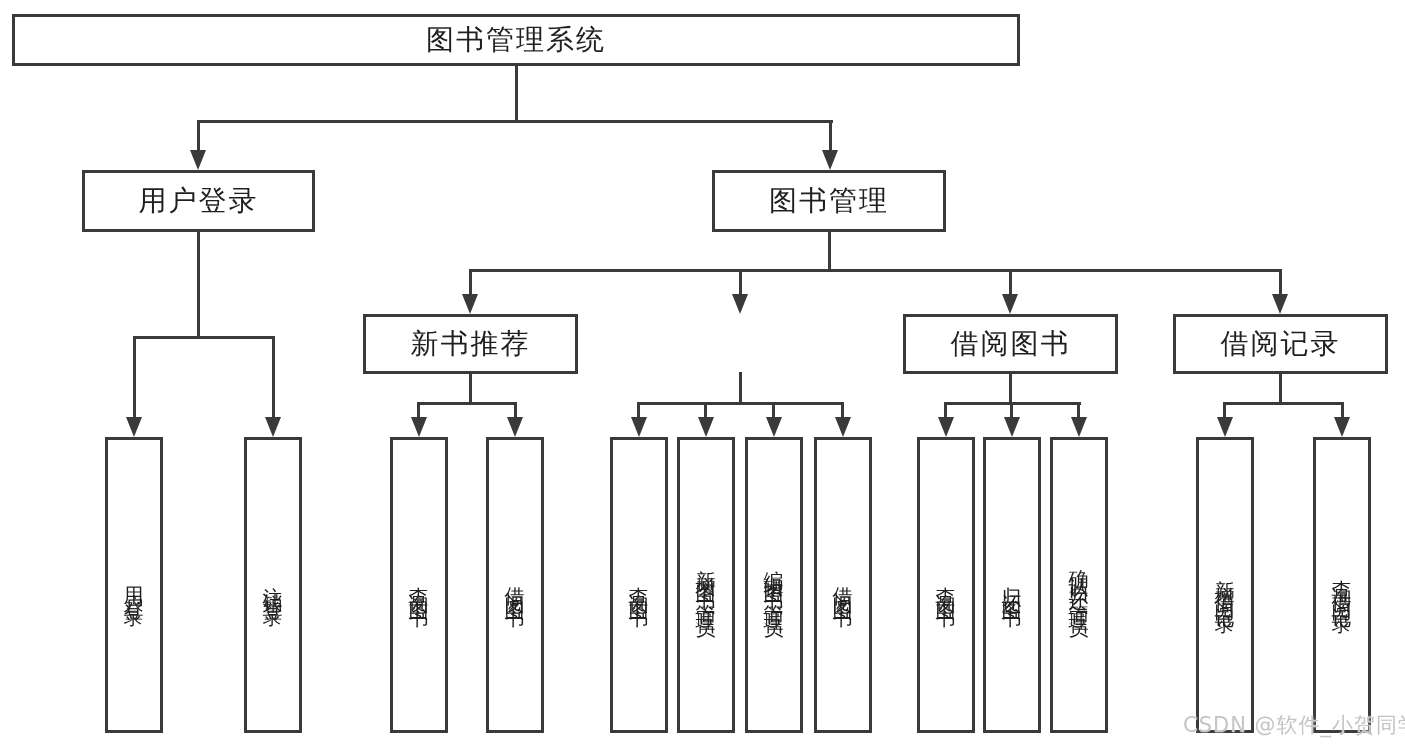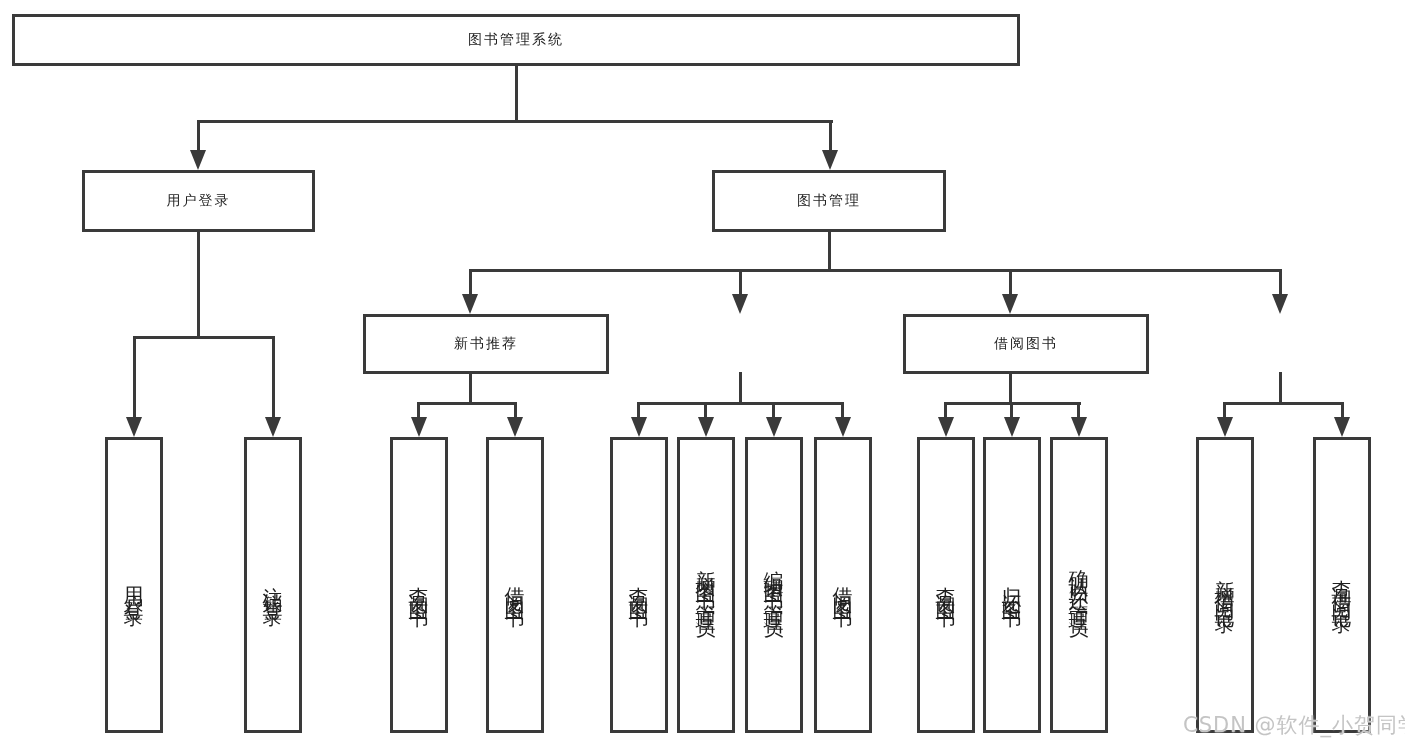--- a/index.html
+++ b/index.html
@@ -2,25 +2,25 @@
 <html style="--line: #3a3a3a; --ink: #1f1f1f;"><head>
 <meta charset="utf-8">
 <style>
   :root { --line:#3a3a3a; --ink:#1f1f1f; }
   html,body { margin:0; padding:0; background:#ffffff; }
   body { font-family:"DejaVu Sans","Liberation Sans",sans-serif; color:var(--ink); }
   .canvas { position:relative; width:1405px; height:747px; background:#ffffff; overflow:hidden; }
 
   .box { position:absolute; box-sizing:border-box; border:3px solid var(--line); background:#fff;
          display:flex; align-items:center; justify-content:center; text-align:center; }
-  .hlabel { font-size:14px; letter-spacing:2px; white-space:nowrap; }
+  .hlabel { font-size:28px; letter-spacing:2px; white-space:nowrap; }
   .root  { left:12px;  top:14px;  width:1008px; height:52px; }
   .lvl2a { left:82px;  top:170px; width:233px;  height:62px; }
   .lvl2b { left:712px; top:170px; width:234px;  height:62px; }
-  .lvl3  { top:314px; width:246px; height:60px; }
+  .lvl3  { top:314px; width:215px; height:60px; }
   .leaf  { top:437px; width:58px; height:296px; }
   .vtext { writing-mode:vertical-rl; text-orientation:mixed; font-size:20px; letter-spacing:7px; line-height:1; }
 
   .hline, .vline { position:absolute; background:var(--line); }
   .hline { height:3px; }
   .vline { width:3px; }
   .arrow { position:absolute; width:0; height:0;
            border-left:8px solid transparent; border-right:8px solid transparent;
            border-top:20px solid var(--line); }
 
@@ -67,20 +67,23 @@
   <div class="arrow" style="left:462px;top:294px"></div>
   <div class="arrow" style="left:732px;top:294px"></div>
   <div class="arrow" style="left:1002px;top:294px"></div>
   <div class="arrow" style="left:1272px;top:294px"></div>
 
   <div class="box lvl3" style="left:363px">
     <span class="hlabel">新书推荐</span>
   </div>
   <div class="box lvl3" style="left:903px">
     <span class="hlabel">借阅图书</span>
+  </div>
+  <div class="box lvl3" style="left:1173px">
+    <span class="hlabel">借阅记录</span>
   </div>
 
   <div class="vline" style="left:469px;top:372px;height:33px"></div>
   <div class="hline" style="left:417px;top:402px;width:100px"></div>
   <div class="vline" style="left:417px;top:402px;height:16px"></div>
   <div class="vline" style="left:514px;top:402px;height:16px"></div>
   <div class="arrow" style="left:411px;top:417px"></div>
   <div class="arrow" style="left:507px;top:417px"></div>
 
   <div class="vline" style="left:739px;top:372px;height:33px"></div>

